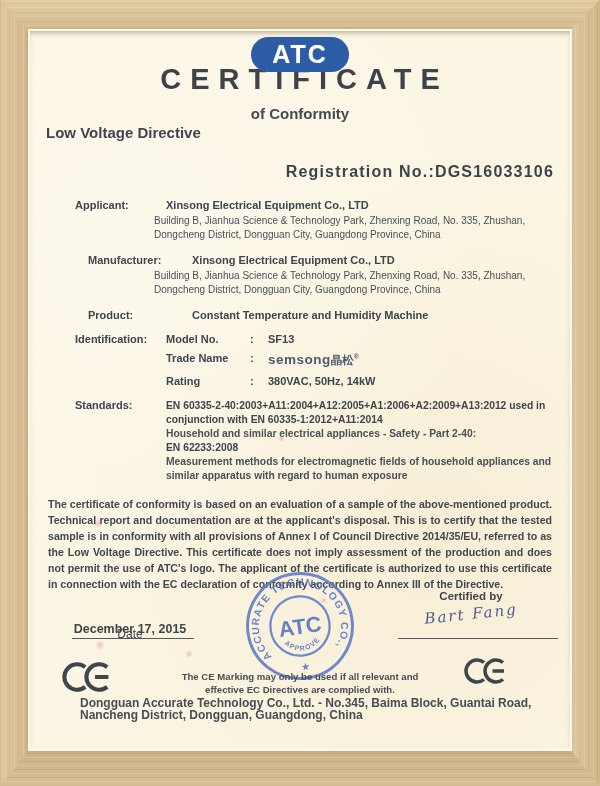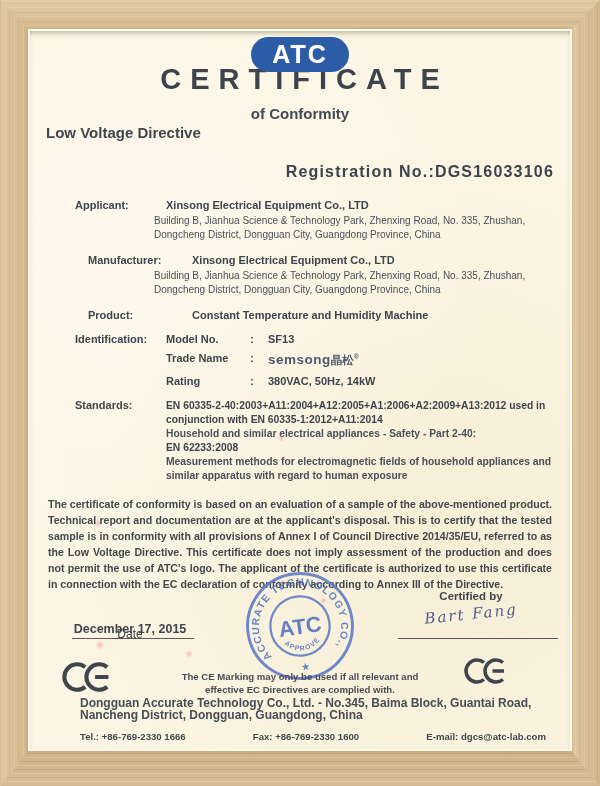--- a/index.html
+++ b/index.html
@@ -215,20 +215,15 @@
       <path d="M 57 30 L 80 30" fill="none" stroke="#3f454d" stroke-width="7"></path>
     </svg>
 
     <div class="abs ce-note">
       <div>The CE Marking may only be used if all relevant and</div>
       <div>effective EC Directives are complied with.</div>
     </div>
 
     <div class="abs footer-address">Dongguan Accurate Technology Co., Ltd. - No.345, Baima Block, Guantai Road, Nancheng District, Dongguan, Guangdong, China</div>
 
-    <div class="abs contacts">
-      <span>Tel.: +86-769-2330 1666</span>
-      <span>Fax: +86-769-2330 1600</span>
-      <span>E-mail: dgcs@atc-lab.com</span>
-    </div>
 
   </div>
 </div>
 
 </body></html>

